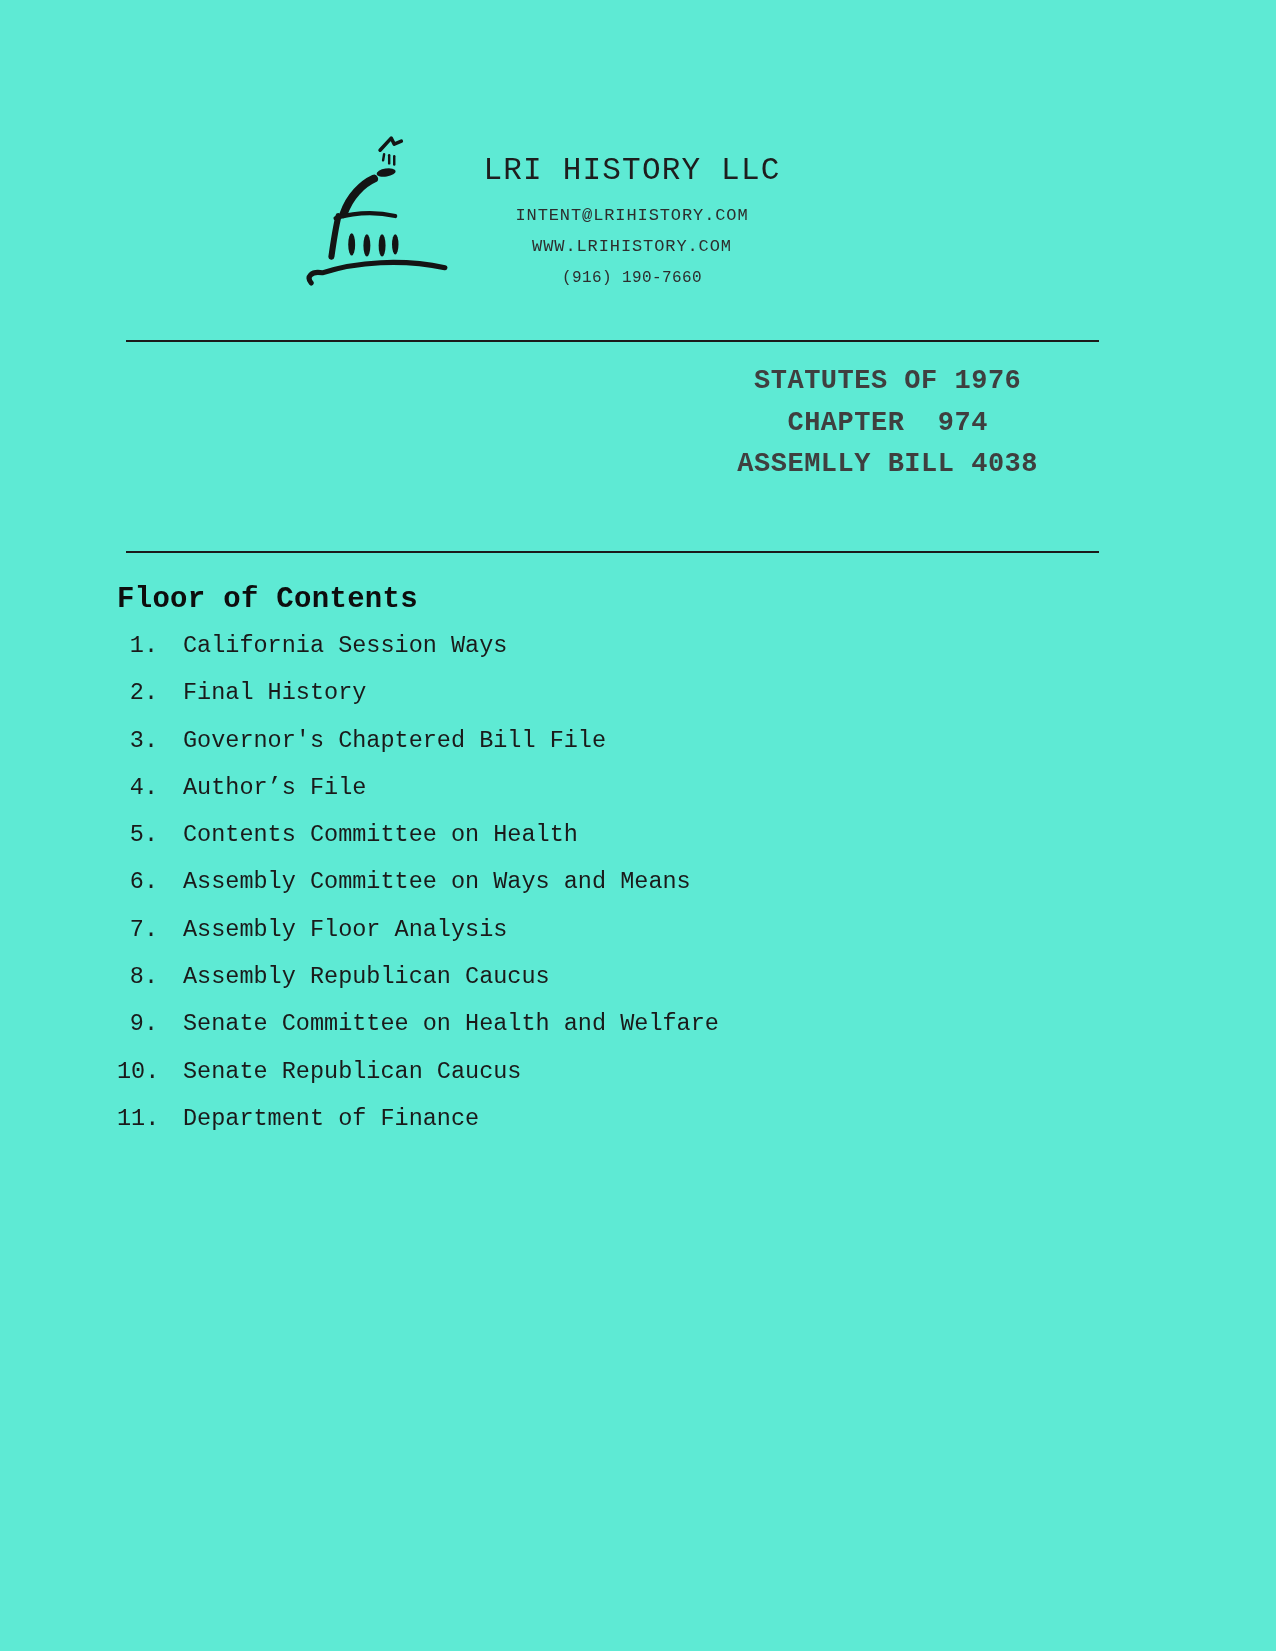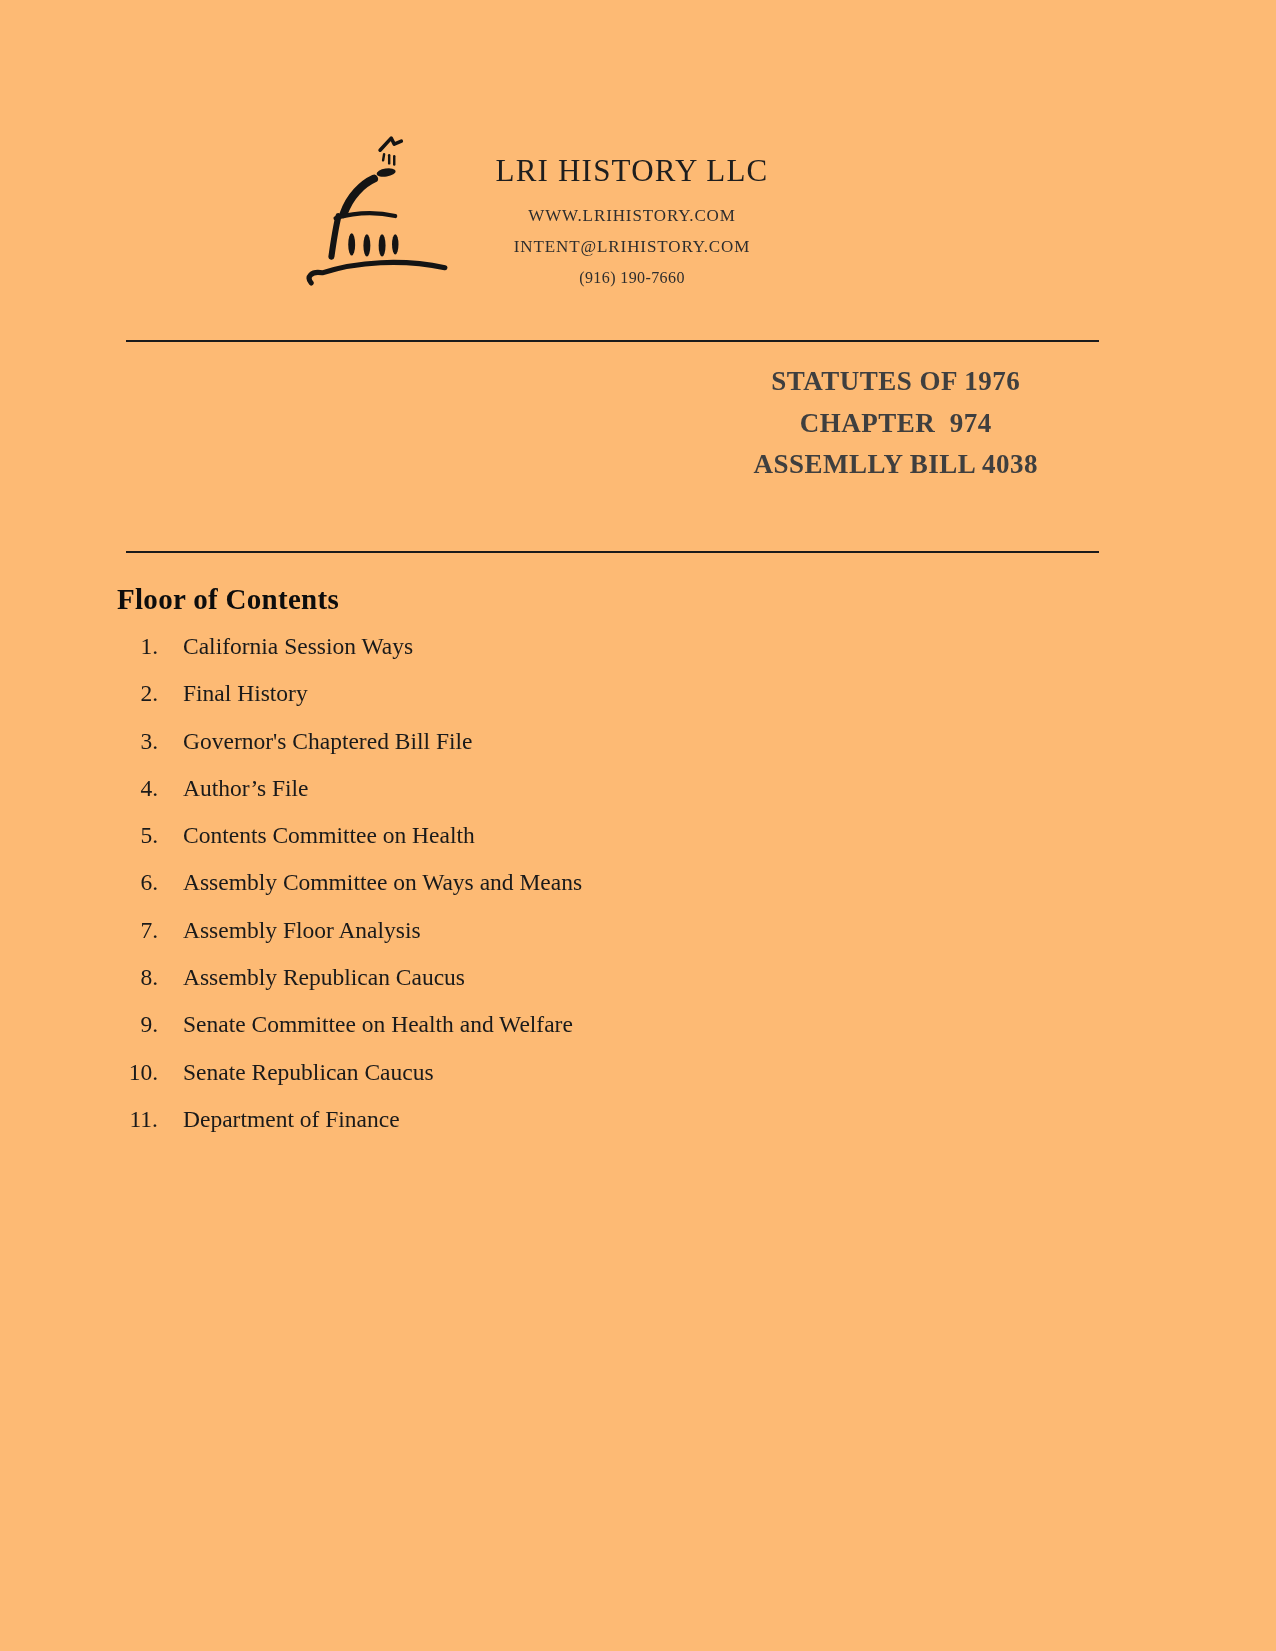--- a/index.html
+++ b/index.html
@@ -5,22 +5,22 @@
   html, body {
     margin: 0;
     padding: 0;
     background: #e8e8e8;
   }
   .page {
     position: relative;
     width: 1276px;
     height: 1651px;
     margin: 0 auto;
-    background: #fdba74;
-    font-family: Liberation Serif, serif;
+    background: #5eead4;
+    font-family: Liberation Mono, monospace;
     overflow: hidden;
   }
 
   
   .logo {
     position: absolute;
     left: 304px;
     top: 132px;
     width: 144px;
     height: 154px;
@@ -138,22 +138,22 @@
       <ellipse cx="47" cy="111" rx="3.4" ry="11" fill="#141414" stroke="none"></ellipse>
       <ellipse cx="62" cy="112" rx="3.4" ry="11" fill="#141414" stroke="none"></ellipse>
       <ellipse cx="77" cy="112" rx="3.4" ry="11" fill="#141414" stroke="none"></ellipse>
       <ellipse cx="90" cy="111" rx="3.2" ry="10" fill="#141414" stroke="none"></ellipse>
 
       <path d="M7,149 C2,143 7,137 18,139 C52,128 97,125 139,134" stroke-width="5"></path>
     </svg>
 
     <div class="header-text">
       <div class="company">LRI HISTORY LLC</div>
+      <div class="contact">INTENT@LRIHISTORY.COM</div>
       <div class="contact">WWW.LRIHISTORY.COM</div>
-      <div class="contact">INTENT@LRIHISTORY.COM</div>
       <div class="contact phone">(916) 190-7660</div>
     </div>
   </div>
 
   <div class="rule rule-top"></div>
 
   <div class="title-block">
     <div class="title-line">STATUTES OF 1976</div>
     <div class="title-line">CHAPTER  974</div>
     <div class="title-line">ASSEMLLY BILL 4038</div>

